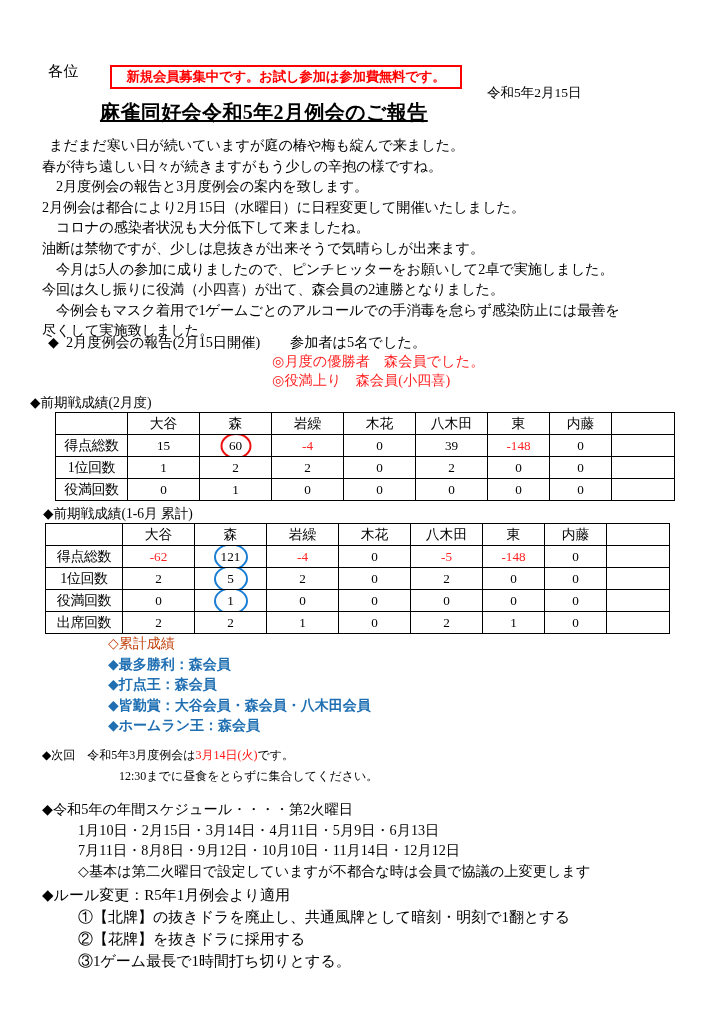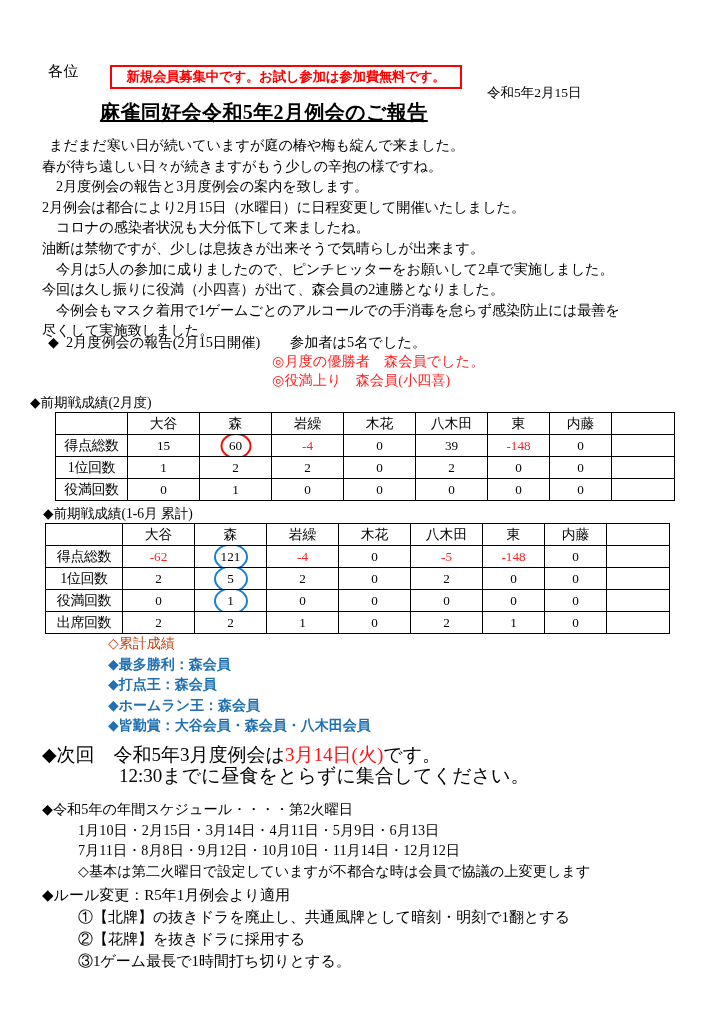--- a/index.html
+++ b/index.html
@@ -172,21 +172,21 @@
   }
   .awards div { white-space: nowrap; }
   .awards .hdr { color: #c2410c; }
   .awards .blue { color: #1f6fb2; font-weight: bold; }
 
   
   .next-block {
     position: absolute;
     left: 42px;
     top: 745px;
-    font-size: 19px;
+    font-size: 12px;
     line-height: 20.5px;
   }
   .next-block div { white-space: nowrap; }
   .next-block .sub { padding-left: 77px; }
   .red-inline { color: #ff1111; }
 
   
   .sched-block {
     position: absolute;
     left: 42px;
@@ -441,22 +441,22 @@
         <td>0</td>
         <td></td>
       </tr>
     </tbody>
   </table>
 
   <div class="awards">
     <div class="hdr">◇累計成績</div>
     <div class="blue">◆最多勝利：森会員</div>
     <div class="blue">◆打点王：森会員</div>
+    <div class="blue">◆皆勤賞：大谷会員・森会員・八木田会員</div>
     <div class="blue">◆ホームラン王：森会員</div>
-    <div class="blue">◆皆勤賞：大谷会員・森会員・八木田会員</div>
   </div>
 
   <div class="next-block">
     <div><span>◆次回　令和5年3月度例会は</span><span class="red-inline">3月14日(火)</span><span>です。</span></div>
     <div class="sub">12:30までに昼食をとらずに集合してください。</div>
   </div>
 
   <div class="sched-block">
     <div>◆令和5年の年間スケジュール・・・・第2火曜日</div>
     <div class="sub">1月10日・2月15日・3月14日・4月11日・5月9日・6月13日</div>

